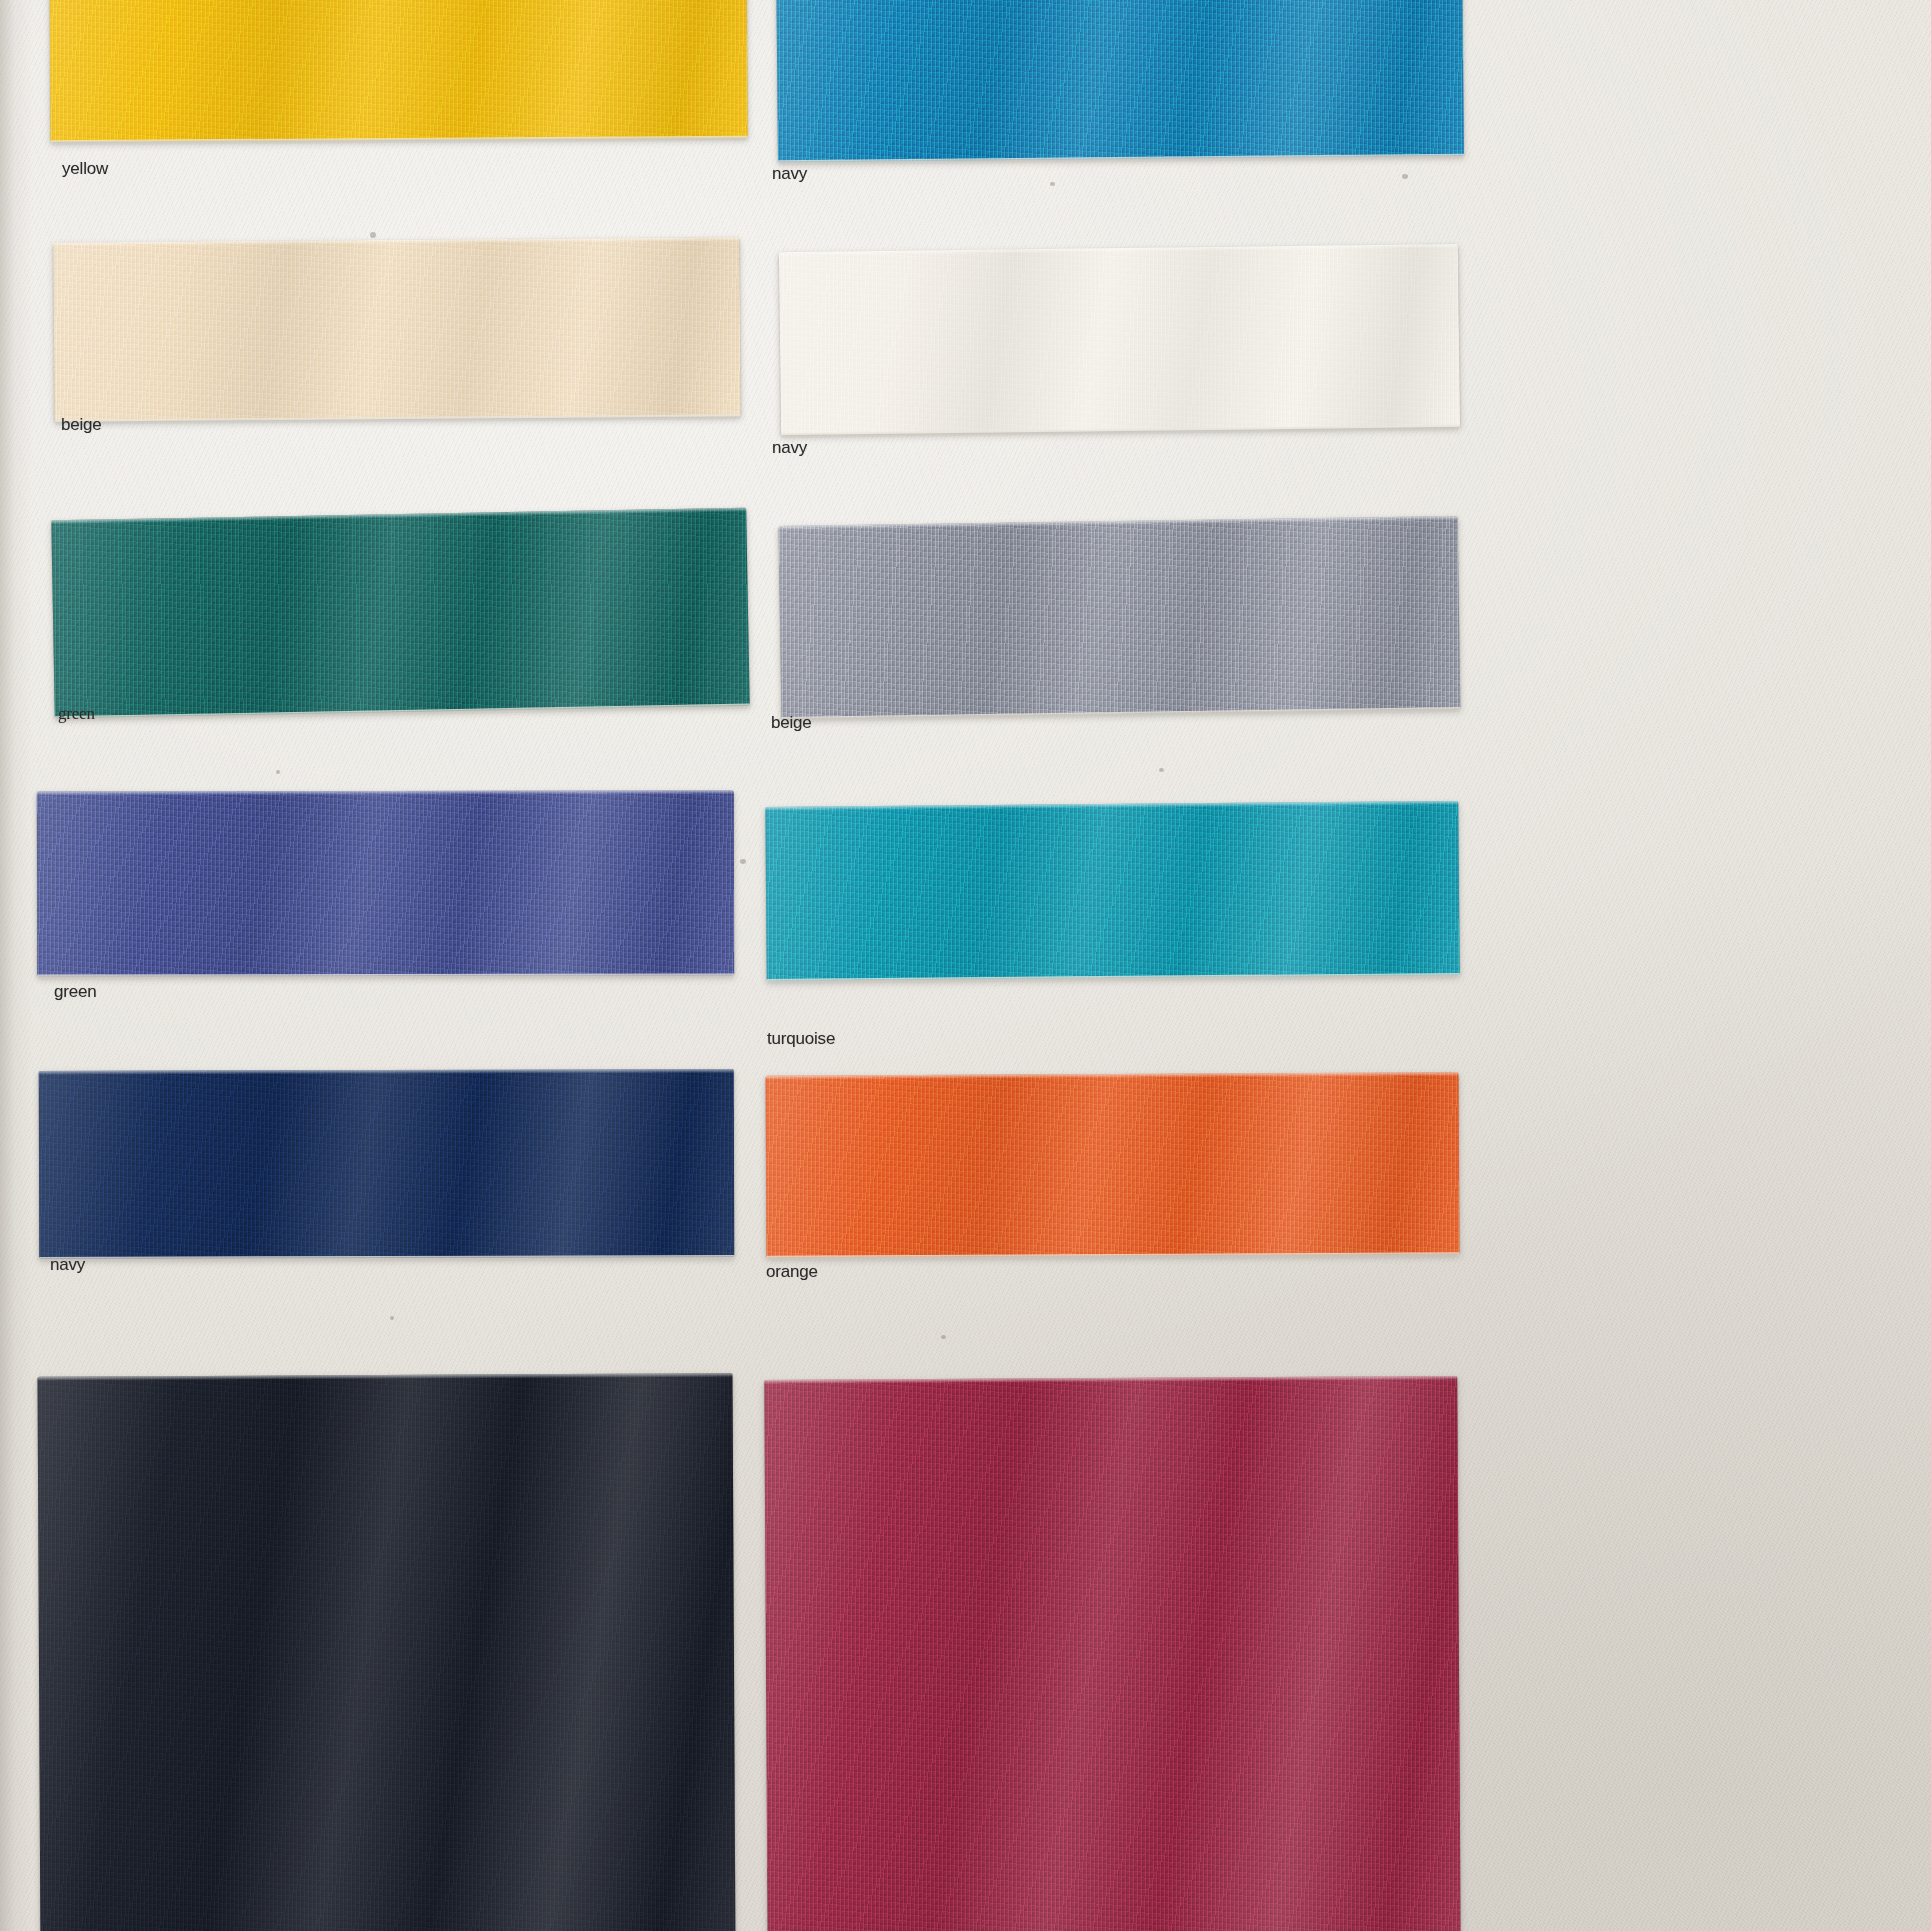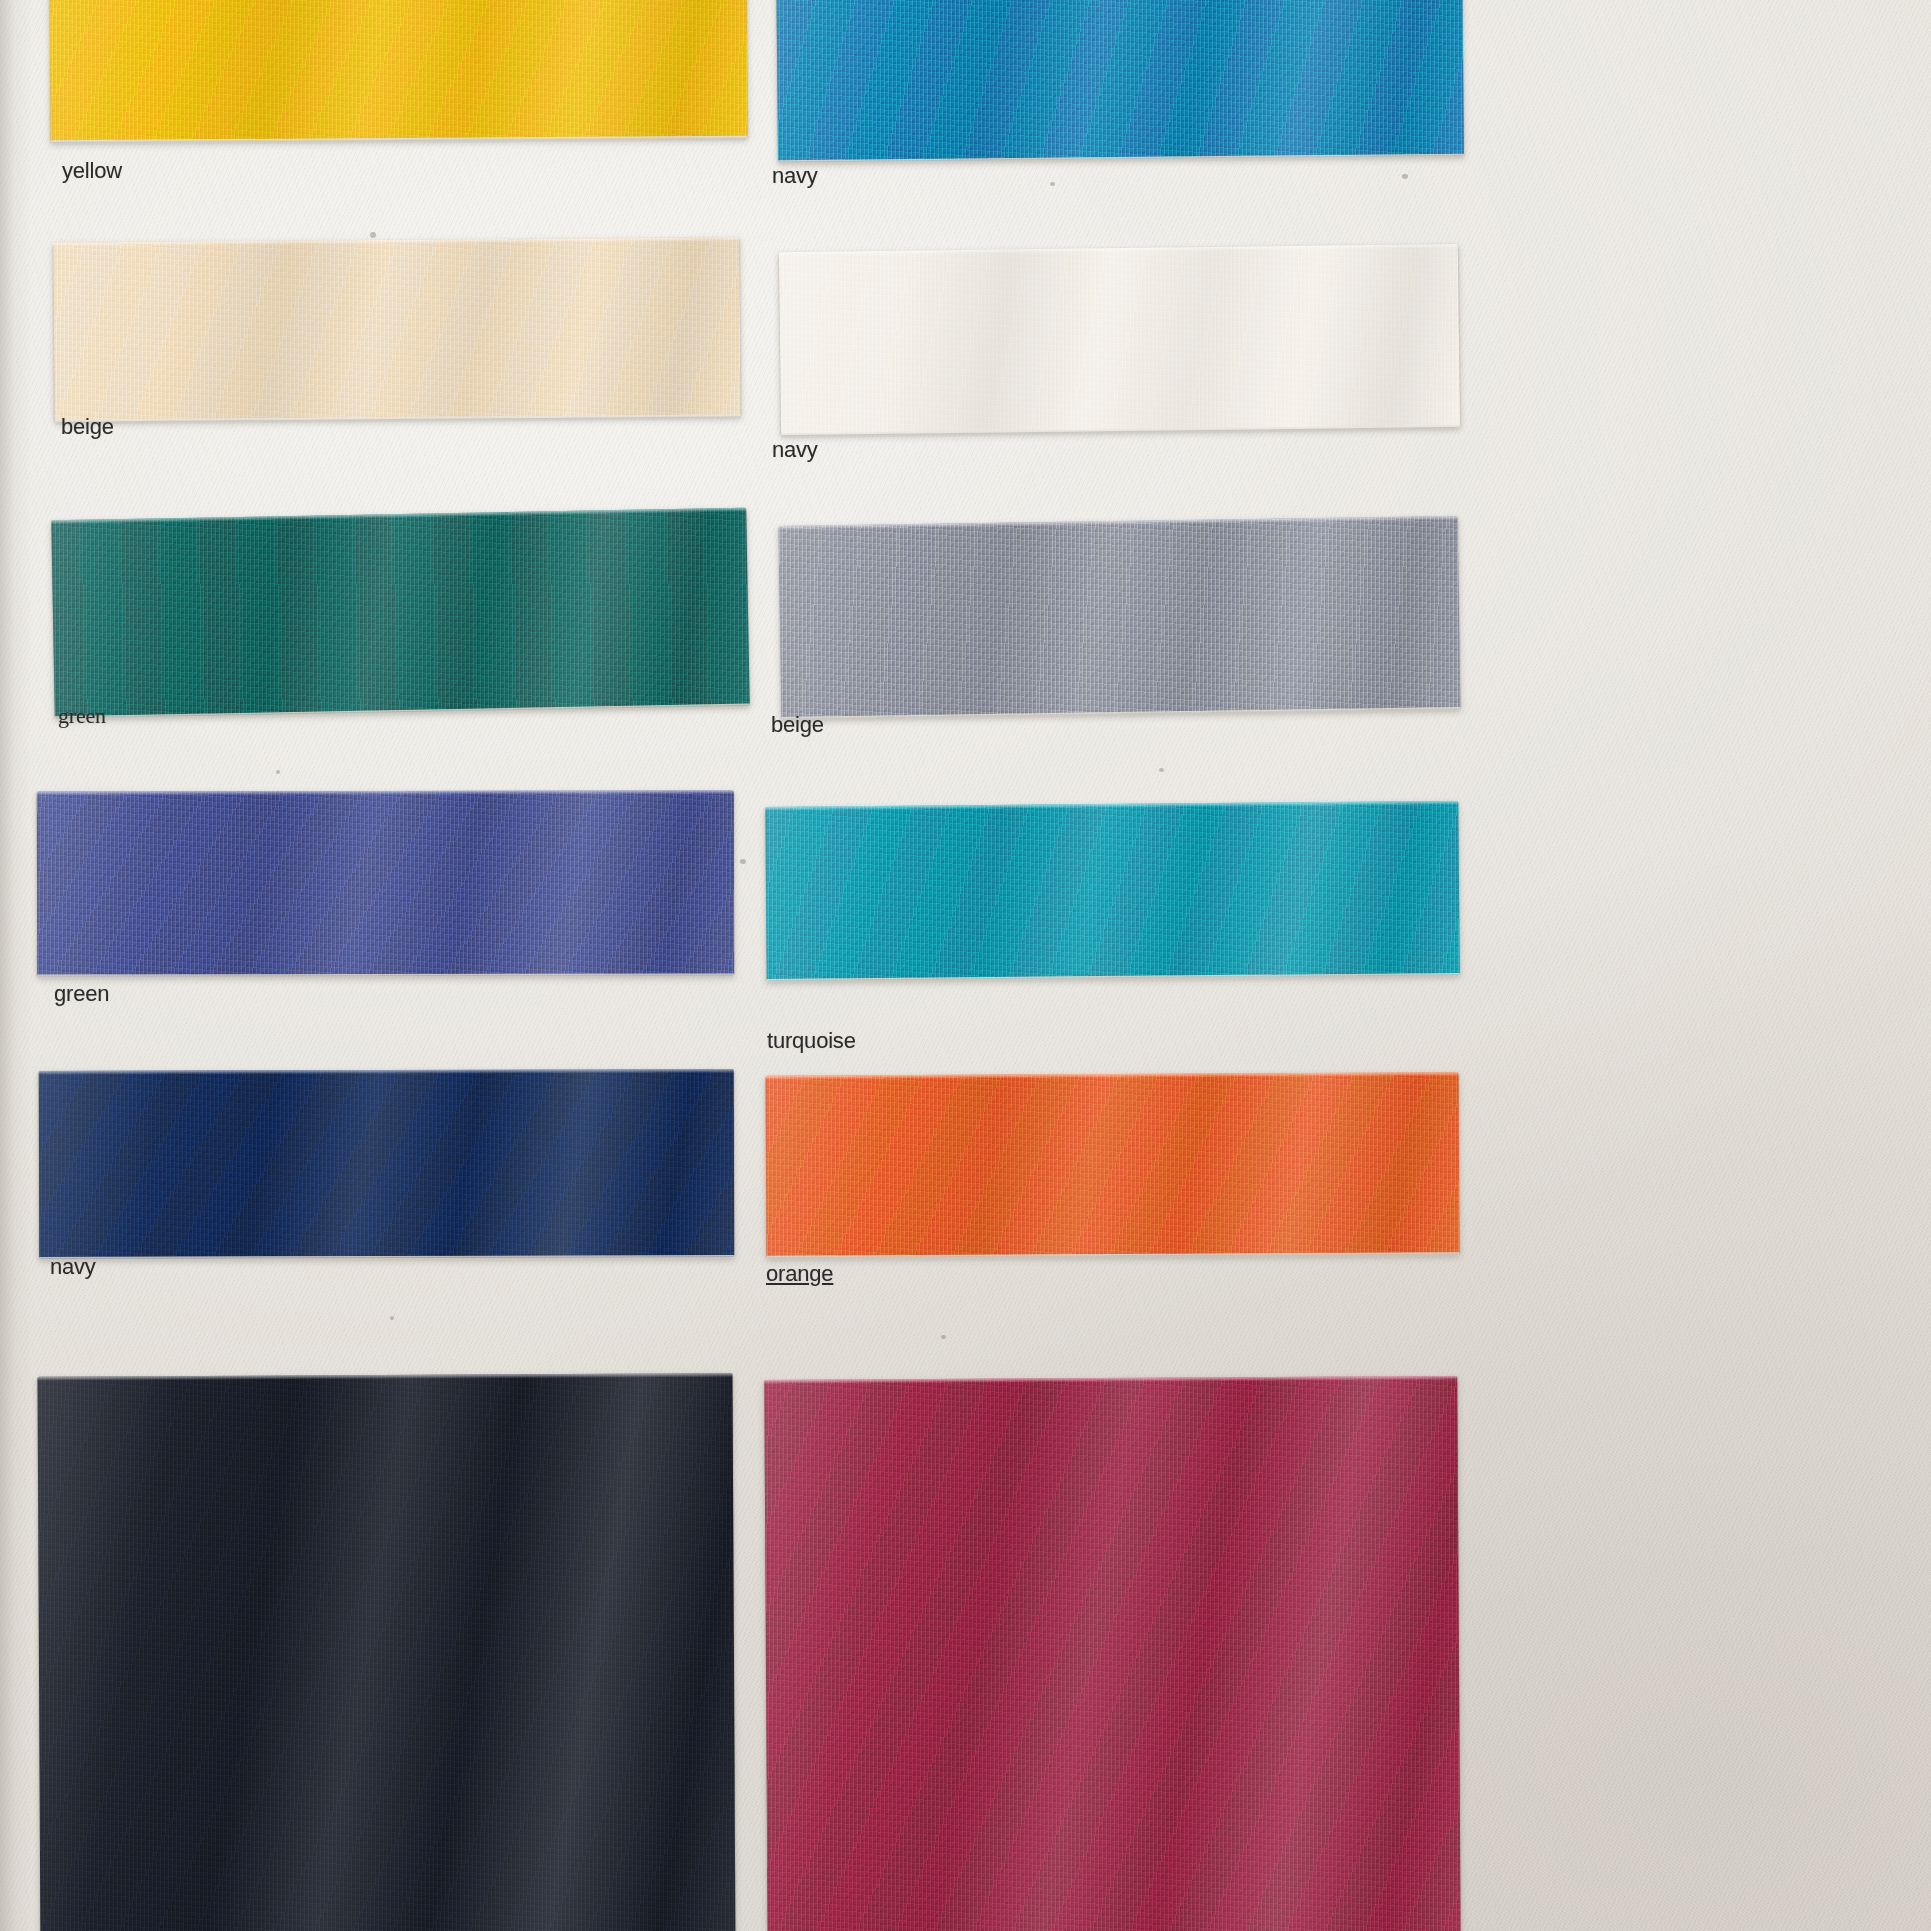--- a/index.html
+++ b/index.html
@@ -101,21 +101,21 @@
   .swatch .botedge {
     position: absolute;
     left: 0; right: 0; bottom: -2.9px;
     height: 4.8px;
     background: linear-gradient(180deg, rgba(235,231,222,0.85), rgba(200,195,186,0.25));
     pointer-events: none;
   }
 
   .label {
     position: absolute;
-    font-size: 22px;
+    font-size: 17px;
     line-height: 1;
     letter-spacing: -0.2px;
     color: #2B2B2B;
     white-space: nowrap;
     font-family: "Liberation Sans", "DejaVu Sans", sans-serif;
     text-shadow: 0 0 1px rgba(110,105,96,0.35);
   }
 
   
   .speck {
@@ -233,21 +233,21 @@
   <div class="label" style="left:50px; top:1256px;">navy</div>
 
   <div class="cell" style="left:0px; top:1043px; width:1931px; height:280px;">
     <div class="swatch" style="left:766px; top:31px; width:693px; height:182px; background:#E55C27; transform:rotate(-0.3deg);">
       <div class="grain"></div>
       <div class="sheen"></div>
       <div class="topedge"></div>
       <div class="botedge"></div>
     </div>
   </div>
-  <div class="label" style="left:766px; top:1263px;text-decoration:underline;">orange</div>
+  <div class="label" style="left:766px; top:1263px;">orange</div>
 
   <div class="cell" style="left:0px; top:1332px; width:763px; height:618px;">
     <div class="swatch" style="left:39px; top:43px; width:695px; height:579px; background:#191D28; transform:rotate(-0.3deg);">
       <div class="grain"></div>
       <div class="sheen"></div>
       <div class="topedge"></div>
     </div>
   </div>
 
   <div class="cell" style="left:0px; top:1332px; width:1931px; height:618px;">

